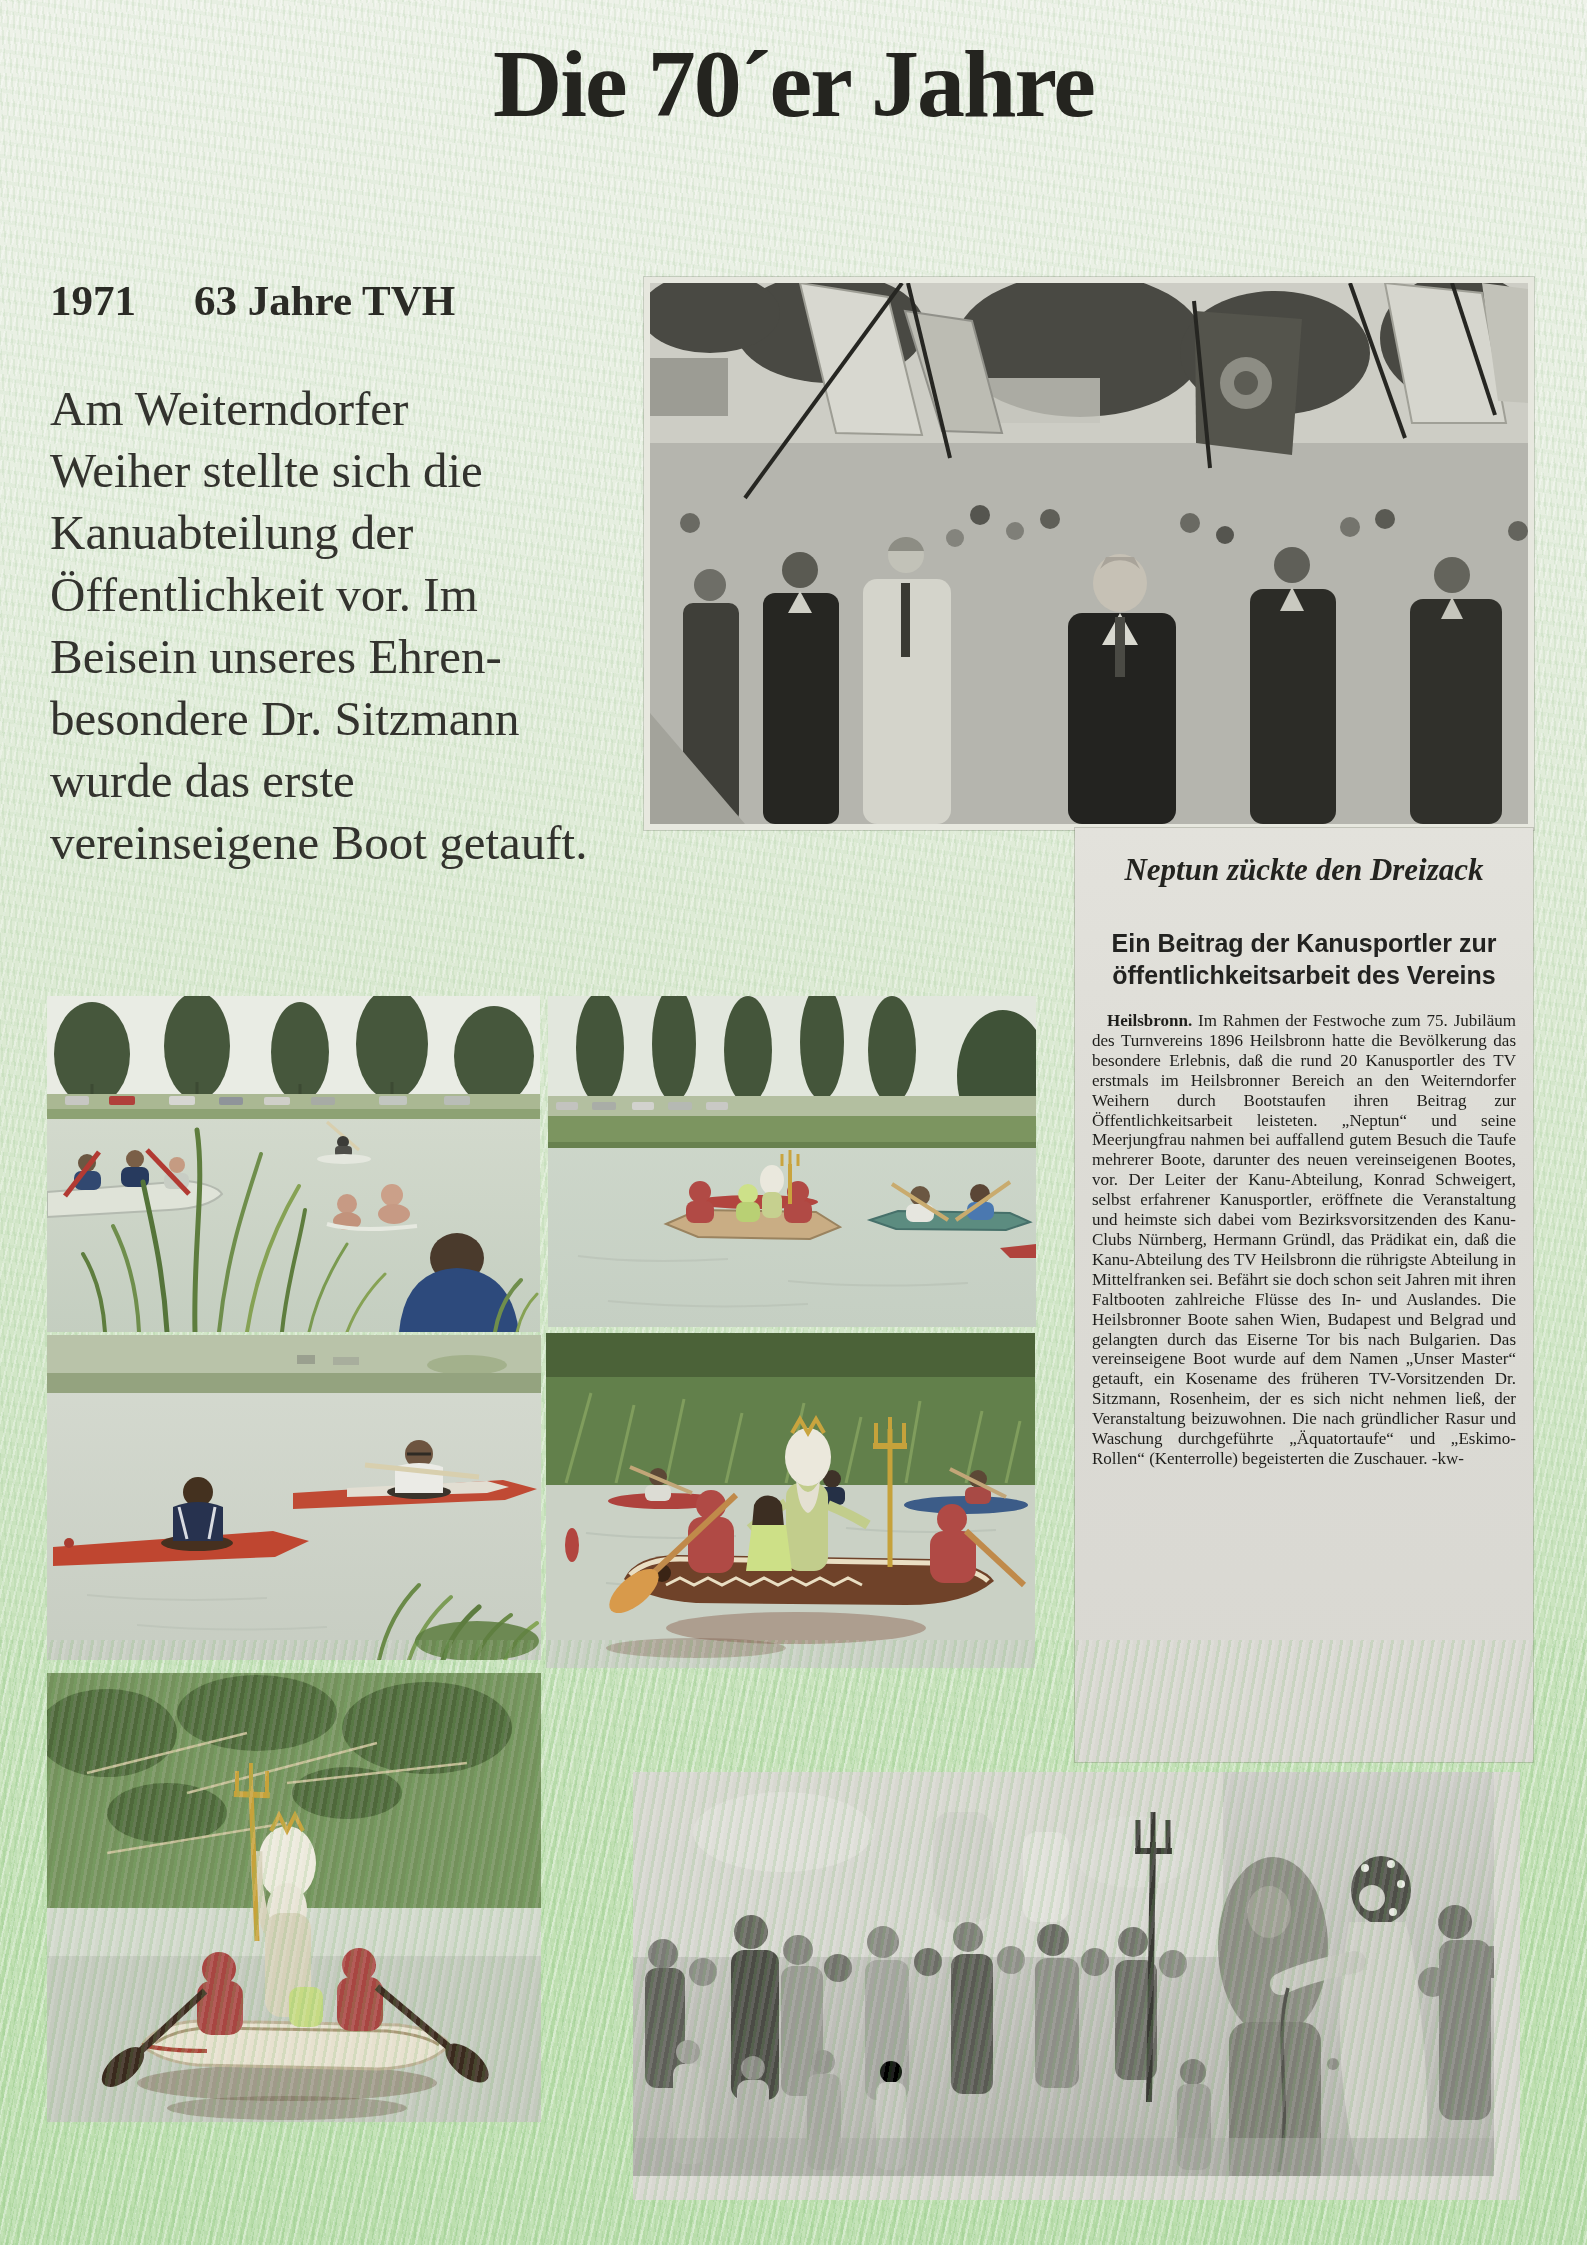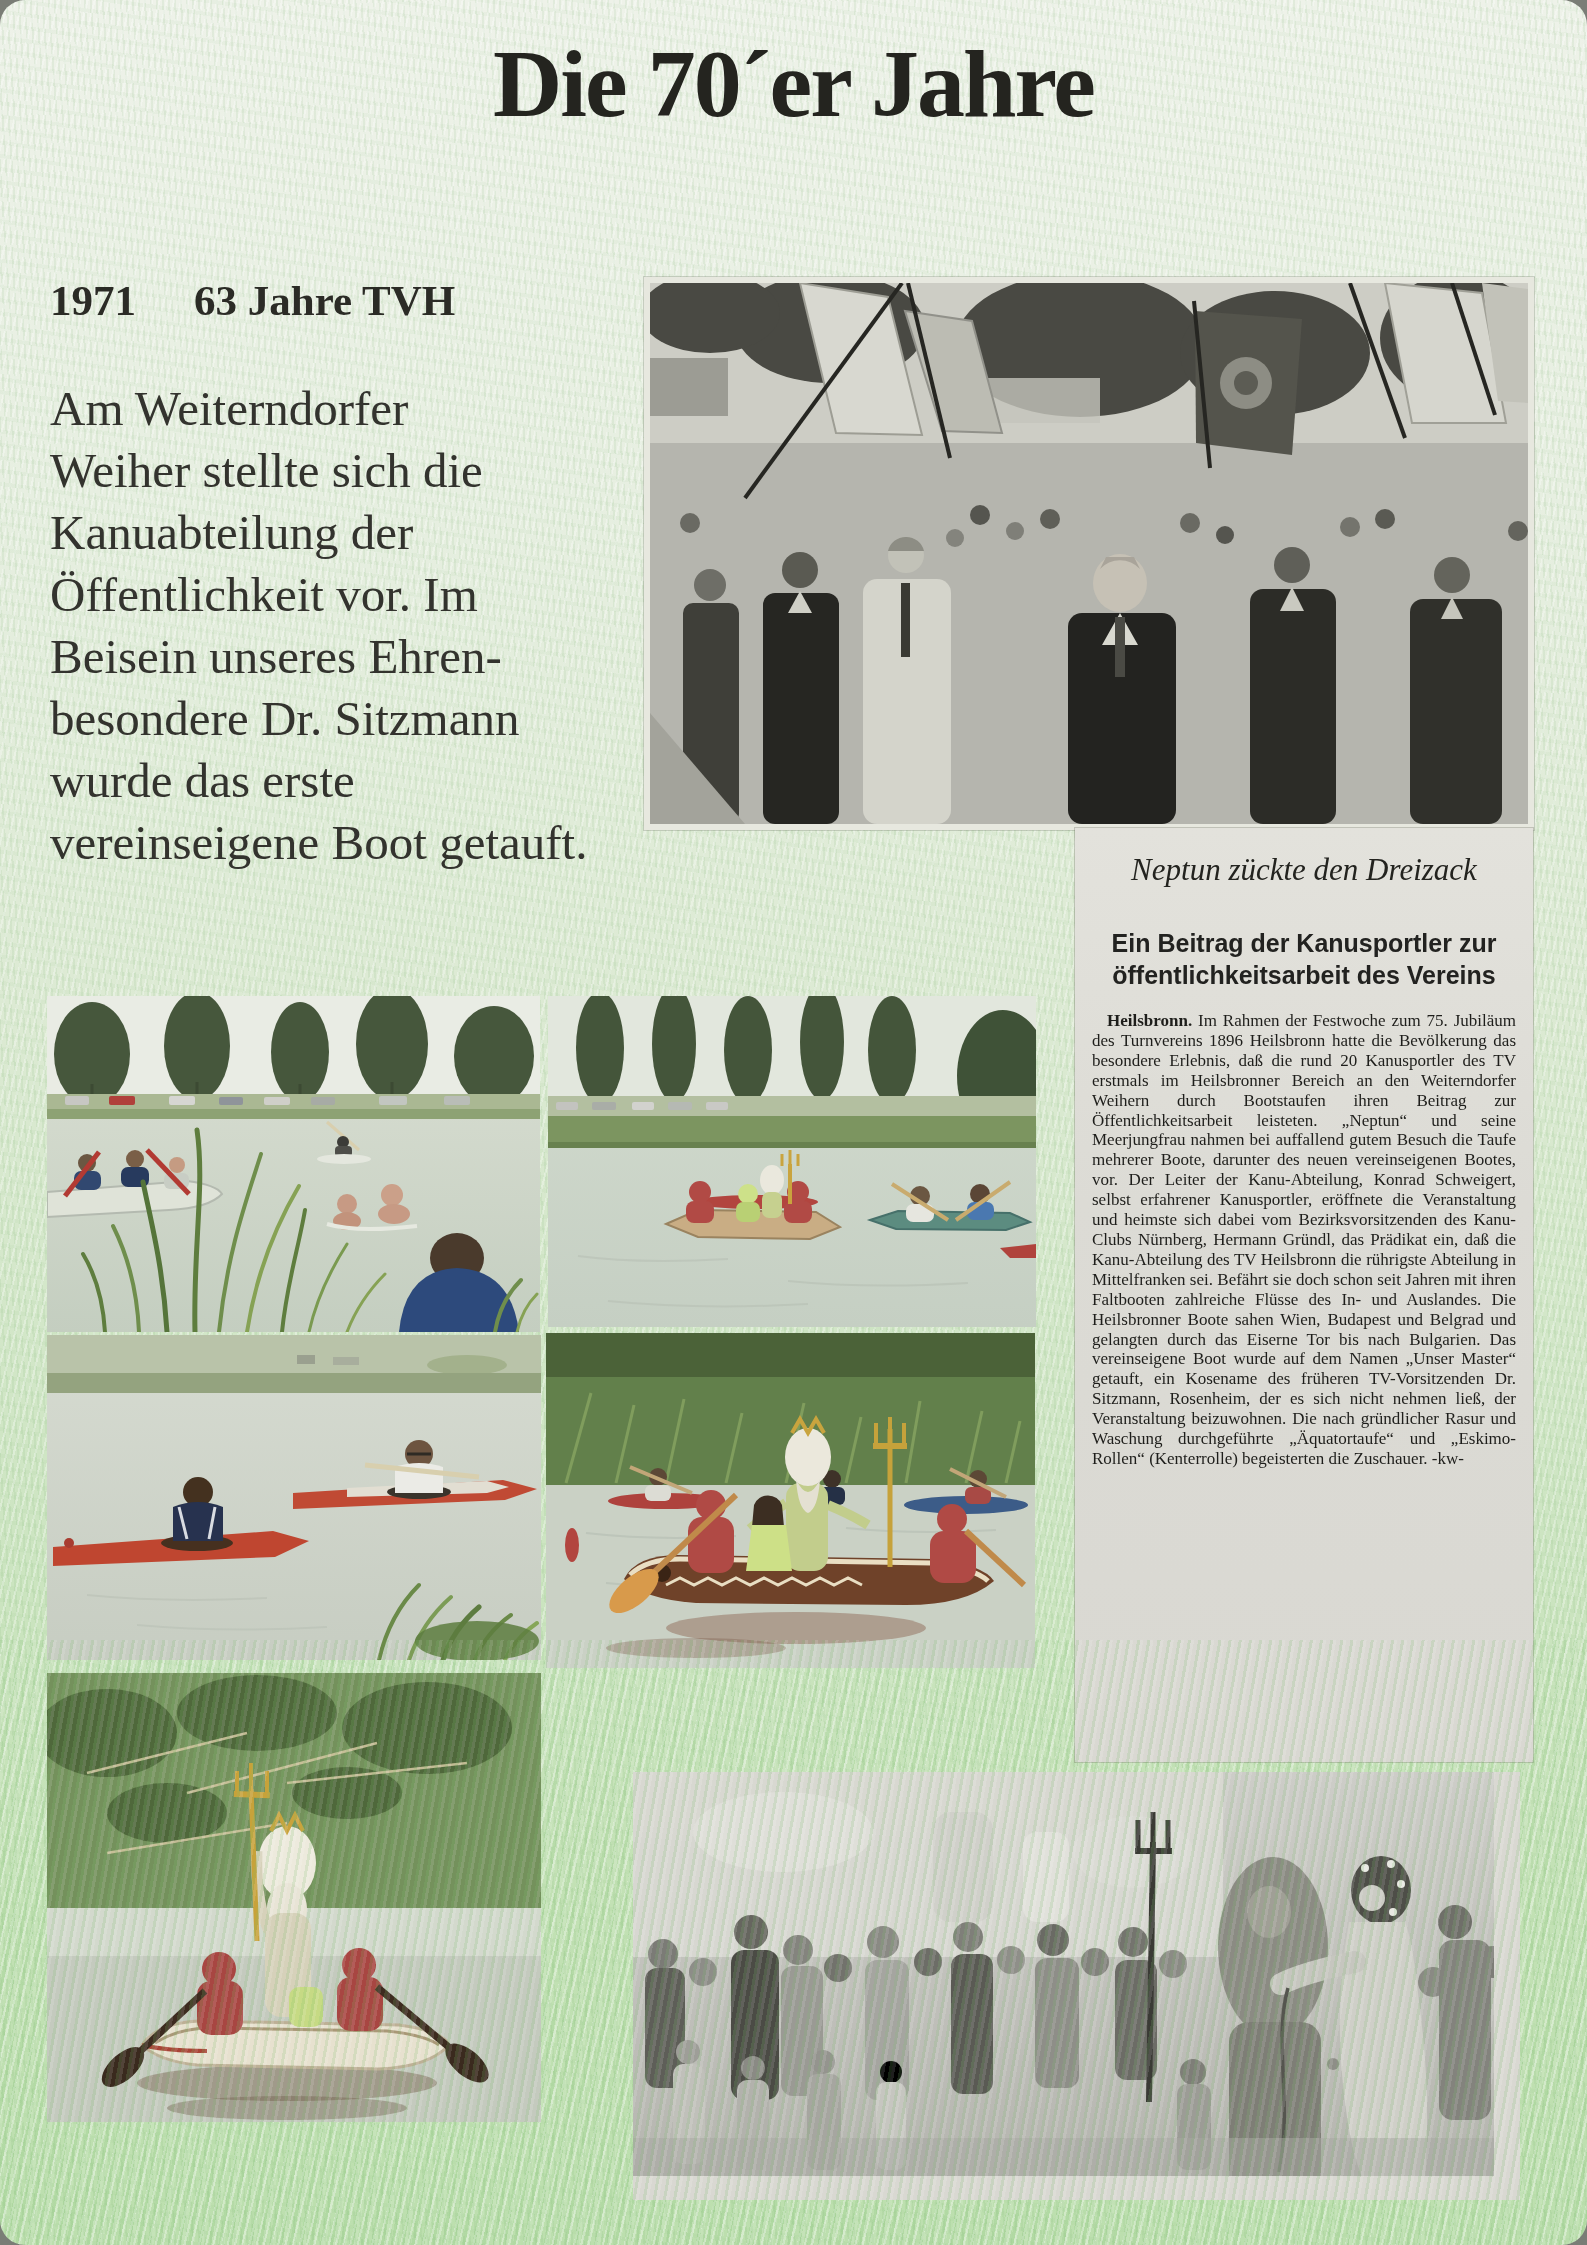--- a/index.html
+++ b/index.html
@@ -1,20 +1,19 @@
 <!DOCTYPE html>
 <html><head>
 <meta charset="utf-8">
 <style>
   html,body{margin:0;padding:0;background:#7a7d76;}
   .page{
     position:relative;width:1587px;height:2245px;overflow:hidden;
     font-family:"Liberation Serif",serif;
     background:linear-gradient(180deg,#eef2e9 0%,#e7efe1 22%,#dcead3 45%,#cde5c2 68%,#c2e1b4 85%,#bcdfae 100%);
-    border-radius:25px;
   }
   .page::before{
     content:"";position:absolute;inset:0;pointer-events:none;
     background:
       repeating-linear-gradient(104deg, rgba(255,255,255,0.30) 0 2px, rgba(255,255,255,0) 2px 7px),
       repeating-linear-gradient(86deg, rgba(110,170,100,0.10) 0 2px, rgba(255,255,255,0) 2px 6px),
       repeating-linear-gradient(8deg, rgba(120,180,110,0.06) 0 4px, rgba(255,255,255,0) 4px 13px);
   }
   .page::after{
     content:"";position:absolute;left:0;right:0;top:1640px;bottom:0;pointer-events:none;
@@ -32,21 +31,21 @@
   }
   .photo{position:absolute;}
   .photo svg{display:block;width:100%;height:100%;}
   .photo-bordered{border:6px solid #e7e8df;box-sizing:border-box;box-shadow:0 0 0 1px rgba(90,100,85,0.25);}
   .clipping{
     position:absolute;left:1075px;top:828px;width:458px;height:934px;box-sizing:border-box;
     background:linear-gradient(180deg,#e3e2dc 0%,#dcdbd5 40%,#d9d8d2 100%);
     box-shadow:0 0 0 1px rgba(120,120,110,0.35);
     color:#21211d;overflow:hidden;
   }
-  .kicker{margin-top:24px;text-align:center;font-size:31px;font-weight:400;font-style:italic;color:#23231f;}
+  .kicker{margin-top:24px;text-align:center;font-size:31px;font-weight:700;font-style:italic;color:#23231f;}
   .headline{
     margin-top:14px;text-align:center;white-space:pre-line;
     font-family:"DejaVu Serif",serif;font-size:53px;line-height:1.13;font-weight:700;color:#1c1c19;
   }
   .clip-sub{
     margin-top:40px;text-align:center;white-space:pre-line;
     font-family:"Liberation Sans",sans-serif;font-size:25px;line-height:1.26;font-weight:700;color:#222220;
   }
   .article{
     margin:20px 17px 0 17px;text-align:justify;text-indent:15px;

